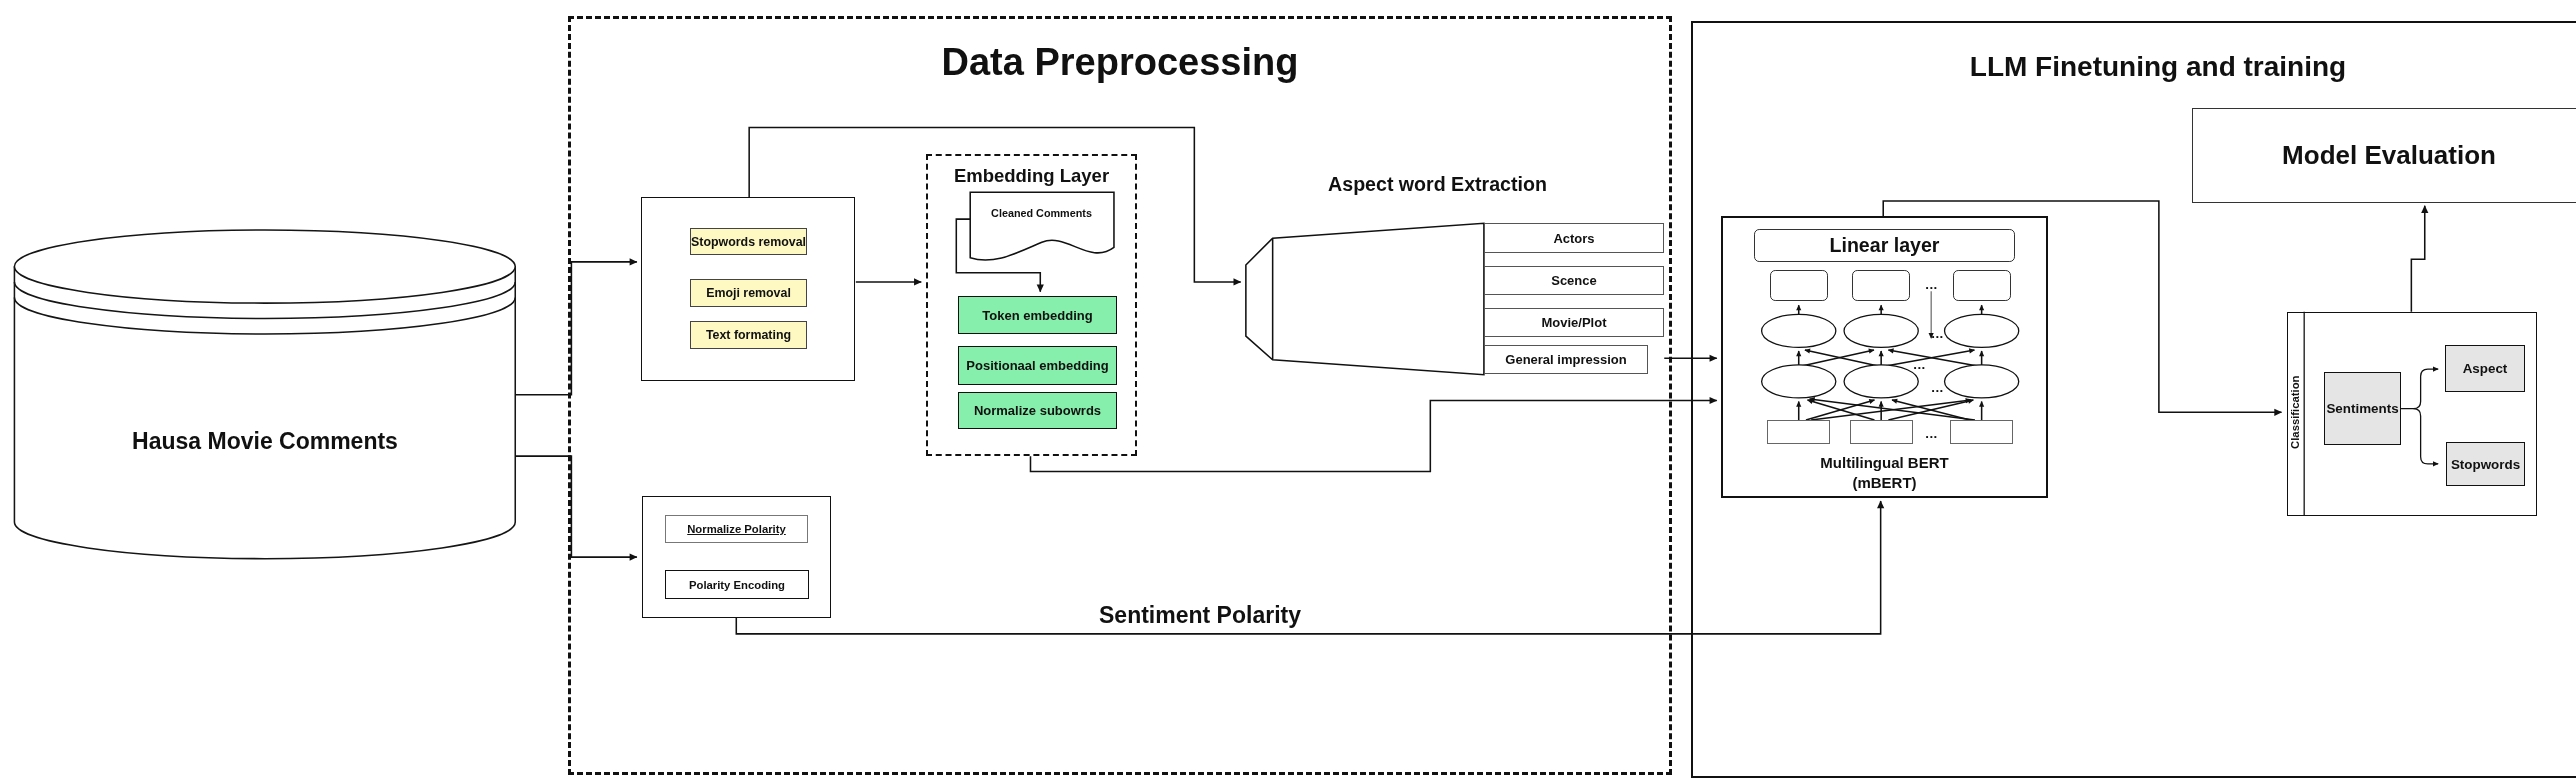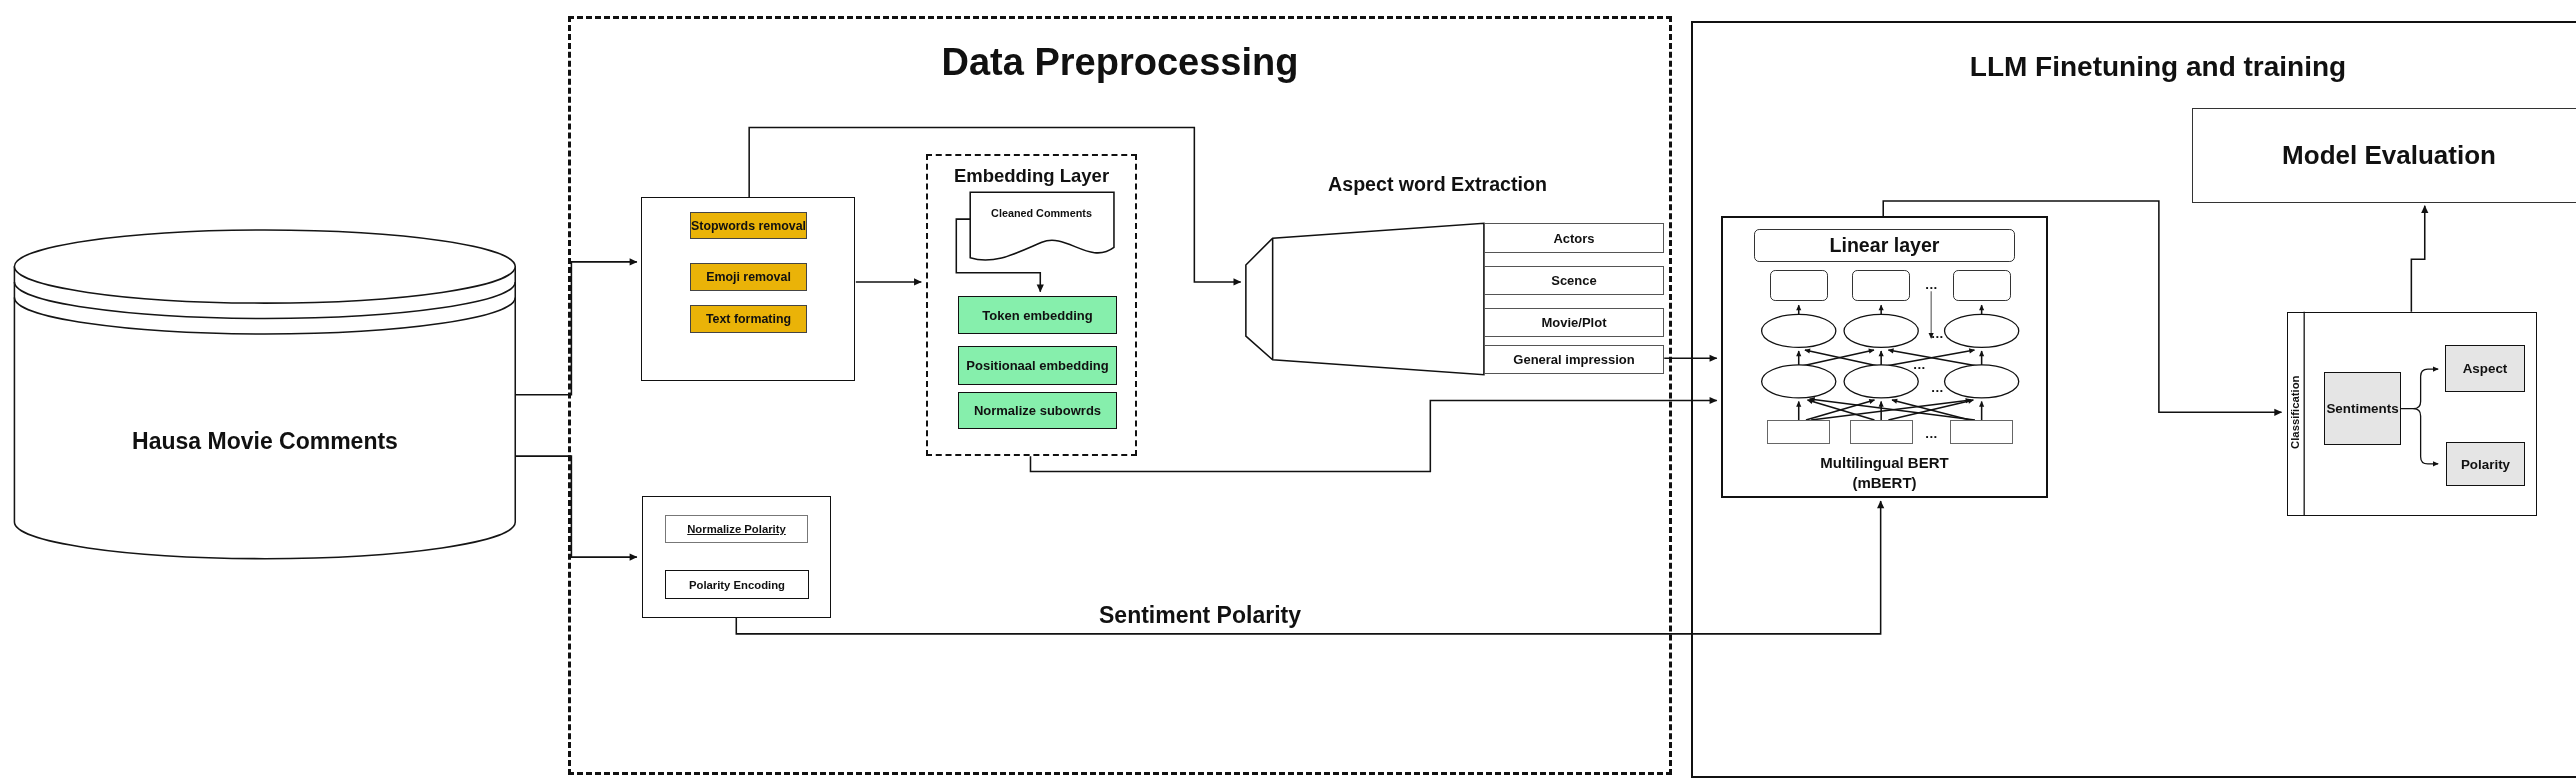--- a/index.html
+++ b/index.html
@@ -13,21 +13,21 @@
   .llm-frame{border:2.1px solid #111;}
   .mbert-frame{border:2.1px solid #111;}
   .embed-frame{border:2.6px dashed #111;}
   .box1-frame,.box2-frame{border:1.5px solid #111;}
   .class-frame{border:1.5px solid #111;}
   
   #wires{z-index:1;left:0;top:0;}
   
   .top{z-index:2;}
   .whitebox{background:#fff;}
-  .step-box{border:1px solid #444;background:#eab308;font-size:12.4px;}
+  .step-box{border:1px solid #444;background:#fef9c3;font-size:12.4px;margin-top:16px;}
   .aspect-box{border:1px solid #555;background:#fff;font-size:13px;}
   .embed-step{border:1.5px solid #111;background:#86efac;font-size:13px;}
   .pol-box1{border:1px solid #777;background:#fff;font-size:11.3px;}
   .pol-box2{border:1.5px solid #111;background:#fff;font-size:11.3px;}
   .round{border:1px solid #333;border-radius:5.2px;background:#fff;}
   .inrect{border:1px solid #666;background:#fff;}
   .result-box{border:1.5px solid #111;background:#e5e5e5;font-size:13.4px;}
   .dots{font-weight:bold;font-size:13.4px;letter-spacing:0.5px;}
   .rot{transform:rotate(-90deg);transform-origin:center center;}
 </style>
@@ -145,21 +145,21 @@
   <div class="abs top lbl" style="left:926px;top:164px;width:211px;height:24px;font-size:18.5px;">Embedding Layer</div>
   <div class="abs top lbl" style="left:975px;top:205px;width:133px;height:15.5px;font-size:10.8px;">Cleaned Comments</div>
   <div class="abs top lbl embed-step" style="left:958px;top:296px;width:159px;height:38px;">Token embedding</div>
   <div class="abs top lbl embed-step" style="left:958px;top:346px;width:159px;height:39px;">Positionaal embedding</div>
   <div class="abs top lbl embed-step" style="left:958px;top:392px;width:159px;height:37px;text-align:right;">Normalize subowrds</div>
 
   <div class="abs top lbl" style="left:1288px;top:171px;width:299px;height:26px;font-size:19.6px;">Aspect word Extraction</div>
   <div class="abs top lbl aspect-box" style="left:1484px;top:223px;width:180px;height:30px;">Actors</div>
   <div class="abs top lbl aspect-box" style="left:1484px;top:266px;width:180px;height:29px;">Scence</div>
   <div class="abs top lbl aspect-box" style="left:1484px;top:308px;width:180px;height:29px;">Movie/Plot</div>
-  <div class="abs top lbl aspect-box" style="left:1484px;top:345px;width:180px;height:29px;">General impression</div>
+  <div class="abs top lbl aspect-box" style="left:1484px;top:345px;width:164px;height:29px;">General impression</div>
 
   <div class="abs top lbl pol-box1" style="left:665px;top:515px;width:143px;height:28px;text-decoration:underline;">Normalize Polarity</div>
   <div class="abs top lbl pol-box2" style="left:665px;top:570px;width:144px;height:29px;">Polarity Encoding</div>
 
   <div class="abs top lbl" style="left:994px;top:602px;width:412px;height:27px;font-size:23px;">Sentiment Polarity</div>
 
   <div class="abs top lbl" style="left:1691px;top:50px;width:934px;height:34px;font-size:28px;">LLM Finetuning and training</div>
 
   <div class="abs top lbl whitebox" style="left:2192px;top:108px;width:394px;height:95px;border:1px solid #333;font-size:26px;">Model Evaluation</div>
 
@@ -178,16 +178,16 @@
   <div class="abs top lbl dots" style="left:1906px;top:357px;width:27px;height:14.4px;">...</div>
   <div class="abs top lbl dots" style="left:1924px;top:380px;width:27px;height:14.4px;">...</div>
   <div class="abs top lbl dots" style="left:1918px;top:426px;width:27px;height:14.4px;">...</div>
 
   <div class="abs top lbl" style="left:1731px;top:453px;width:307px;height:19.6px;font-size:15px;">Multilingual BERT</div>
   <div class="abs top lbl" style="left:1731px;top:473px;width:307px;height:19.6px;font-size:15px;">(mBERT)</div>
 
   <div class="abs top lbl rot" style="left:2249px;top:405px;width:93px;height:14.4px;font-size:11.3px;">Classification</div>
   <div class="abs top lbl result-box" style="left:2324px;top:372px;width:77px;height:73px;border-width:1.3px;">Sentiments</div>
   <div class="abs top lbl result-box" style="left:2445px;top:345px;width:80px;height:47px;">Aspect</div>
-  <div class="abs top lbl result-box" style="left:2446px;top:442px;width:79px;height:44px;">Polarity</div>
+  <div class="abs top lbl result-box" style="left:2446px;top:442px;width:79px;height:44px;">Stopwords</div>
 
 </div>
 
 
 </body></html>

